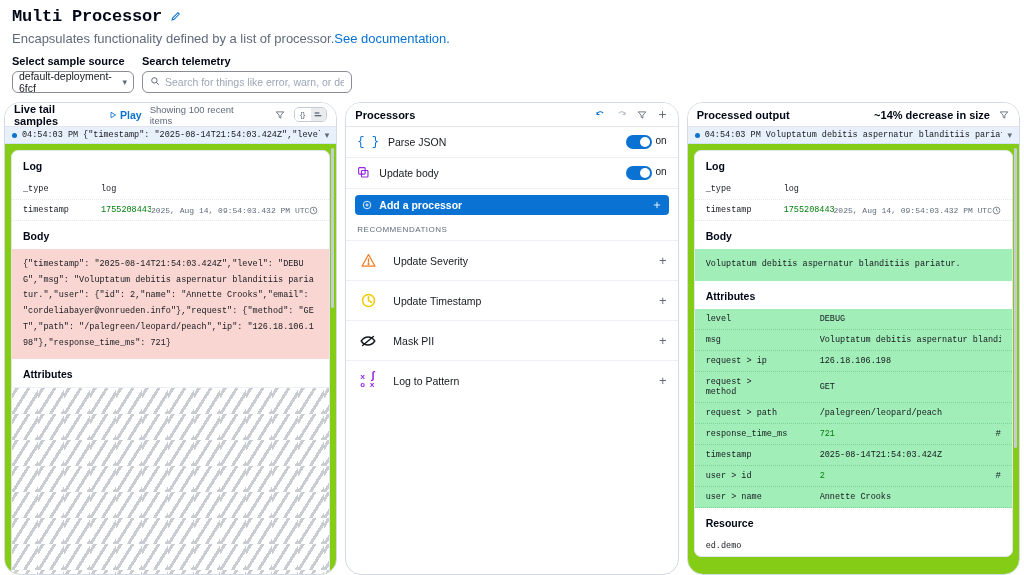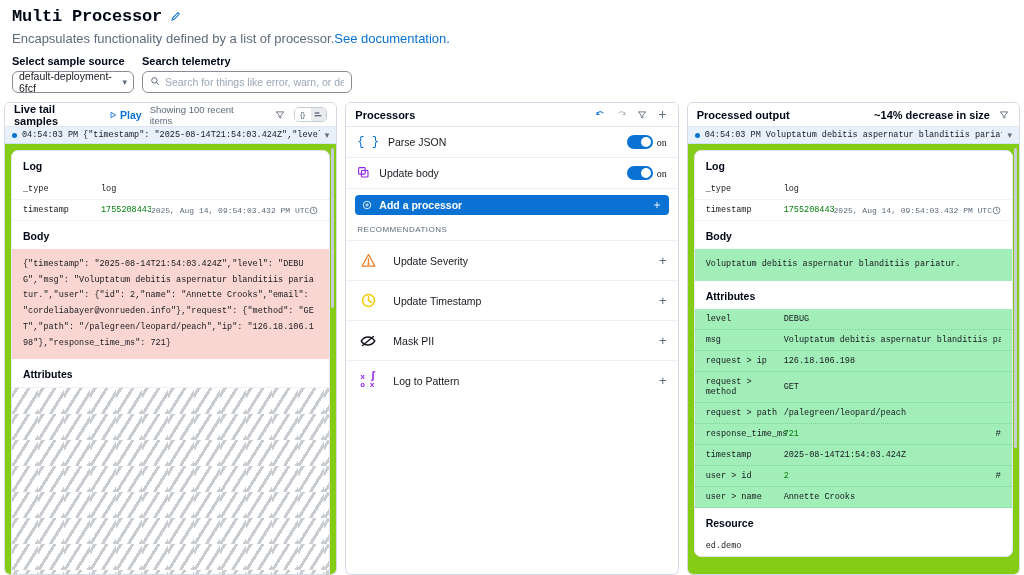--- a/index.html
+++ b/index.html
@@ -38,21 +38,21 @@
   .search-box input {
     border: 0; outline: 0; font-size: 10.5px; width: 100%;
     font-family: "Liberation Sans", sans-serif; color: #16191f; background: transparent;
   }
   .search-box input::placeholder { color: #9ba7b6; }
 
   
   .cols { display: flex; gap: 8px; padding: 9px 4px 0 4px; height: 482px; }
   .col { flex: 1; min-width: 0; display: flex; flex-direction: column; }
   .card {
-    border: 1px solid #d4dae3; border-radius: 6px; background: #fff;
+    border: 1px solid #d4dae3; border-radius: 16px; background: #fff;
     overflow: hidden; display: flex; flex-direction: column; flex: 1;
   }
   .card-head {
     height: 24px; display: flex; align-items: center; padding: 0 9px;
     border-bottom: 1px solid #e2e6ec; background: #fff; flex: none; gap: 8px;
   }
   .card-title { font-size: 11px; font-weight: bold; color: #000716; }
   .head-sub { font-size: 9.5px; color: #5f6b7a; }
   .play-btn { display: flex; align-items: center; gap: 3px; color: #0972d3; font-size: 10.5px; font-weight: bold; cursor: pointer; }
   .spacer { flex: 1; }
@@ -95,38 +95,38 @@
   .kv .hash { color: #16191f; font-size: 9px; }
 
   .body-block {
     padding: 8px 11px; font-size: 8.5px; line-height: 1.85;
     word-break: break-all; white-space: pre-wrap;
   }
   .body-pink { background: #f9d6d2; color: #16191f; }
   .body-green { background: #a1eeb8; color: #16191f; }
 
   .attr-green { background: #a1eeb8; }
-  .attr-green .kv { border-bottom: 1px dotted #7bd396; }
+  .attr-green .kv { border-bottom: 1px dotted #7bd396; gap: 36px; }
 
   
   .hatch {
     height: 250px;
     background-image: repeating-linear-gradient(
       -58deg, #c9ccd1 0px, #c9ccd1 3px, transparent 3px, transparent 10px);
     background-size: 26px 26px;
     border-top: 1px solid #eceff3;
   }
 
   
   .proc-row {
     display: flex; align-items: center; gap: 9px; padding: 0 11px;
     height: 31px; border-bottom: 1px solid #eceff3; background: #fff; cursor: pointer;
   }
   .proc-name { font-size: 10.5px; color: #16191f; flex: 1; }
-  .toggle-wrap { display: flex; align-items: center; gap: 4px; font-family: Liberation Serif, serif; }
+  .toggle-wrap { display: flex; gap: 4px; }
   .toggle {
     width: 26px; height: 14px; border-radius: 7px; background: #0972d3; position: relative; cursor: pointer;
   }
   .toggle::after {
     content: ""; position: absolute; top: 2px; right: 2px; width: 10px; height: 10px;
     border-radius: 50%; background: #fff;
   }
   .toggle-label { font-size: 10px; color: #16191f; }
   .add-bar {
     margin: 6px 9px; height: 20px; background: #0972d3; border-radius: 4px;

